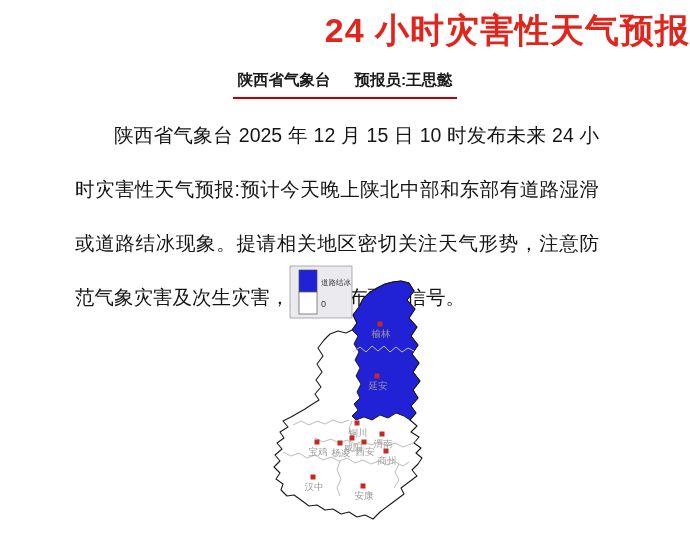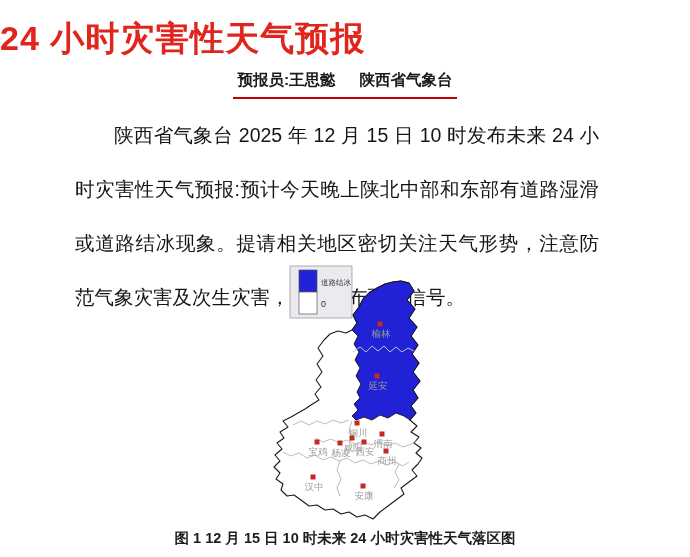--- a/index.html
+++ b/index.html
@@ -4,22 +4,22 @@
 <style>
   html,body{margin:0;padding:0;background:#888;}
   .page{
     position:relative;
     width:690px;height:557px;
     background:#ffffff;
     overflow:hidden;
     font-family:"Liberation Sans","DejaVu Sans",sans-serif;
   }
   .title{
-    position:absolute;top:16px;left:0;width:100%;
-    text-align:left;
+    position:absolute;top:8px;left:0;width:100%;
+    text-align:right;
     font-size:34px;font-weight:bold;
     letter-spacing:1px;
   }
   .info-line{
     position:absolute;top:70px;left:0;width:100%;
     display:flex;justify-content:center;
   }
   .info-inner{
     display:inline-flex;gap:24px;
     font-size:15.5px;font-weight:bold;color:#1a1a1a;
@@ -45,22 +45,22 @@
 <body>
 
 <div class="page">
 
   <div class="title">
     <span style="color:#e0251c;">24 小时灾害性天气预报</span>
   </div>
 
   <div class="info-line">
     <div class="info-inner">
+      <span>陕西省气象台</span>
       <span>预报员:王思懿</span>
-      <span>陕西省气象台</span>
     </div>
   </div>
 
   <div class="body-text">陕西省气象台 2025 年 12 月 15 日 10 时发布未来 24 小时灾害性天气预报:预计今天晚上陕北中部和东部有道路湿滑或道路结冰现象。提请相关地区密切关注天气形势，注意防范气象灾害及次生灾害，及时发布预警信号。</div>
 
   <svg class="map-svg" width="200" height="270" viewBox="262 256 200 270" xmlns="http://www.w3.org/2000/svg">
 
     <path d="M409,283 L414,291 407,300 415,309 409,318 417,327 411,336 418,345 412,354 419,363 413,372 420,381 413,390 418,398 411,406 416,413 410,420 417,426 411,432 419,437 414,443 421,448 416,453 422,458 418,464 412,470 417,476 409,482 401,488 404,494 396,500 388,506 380,512 373,519 365,515 357,517 349,512 341,514 333,509 325,510 317,505 309,506 301,500 294,495 287,496 281,490 283,484 276,479 280,473 274,467 280,461 275,455 282,449 277,443 284,438 280,432 288,427 283,421 291,417 298,413 305,409 311,405 319,400 315,394 321,387 316,380 322,372 317,364 323,356 318,348 324,340 330,334 338,331 346,333 352,330 357,323 353,315 359,307 363,299 369,293 377,288 385,284 393,282 401,281 Z" fill="#ffffff" stroke="#1a1a1a" stroke-width="1.1" stroke-linejoin="round"></path>
 
     <path d="M352,330 L358,336 354,344 359,352 355,360 360,368 356,376 361,384 357,392 360,398 354,404 358,410 352,416 356,420 364,417 372,420 380,415 388,418 396,413 404,416 410,420 416,413 411,406 418,398 413,390 420,381 413,372 419,363 412,354 418,345 411,336 417,327 409,318 415,309 407,300 414,291 409,283 401,281 393,282 385,284 377,288 369,293 363,299 359,307 353,315 357,323 Z" fill="#2121d6" stroke="#111111" stroke-width="0.9" stroke-linejoin="round"></path>
@@ -105,15 +105,14 @@
         <text x="318" y="455" font-size="9.5" fill="#9a9a9a" text-anchor="middle" font-family="Liberation Sans, DejaVu Sans, sans-serif">宝鸡</text>
         <rect x="383.5" y="448.5" width="5" height="5" fill="#c42a21"></rect>
         <text x="387" y="464" font-size="9.5" fill="#9a9a9a" text-anchor="middle" font-family="Liberation Sans, DejaVu Sans, sans-serif">商州</text>
         <rect x="310.5" y="474.5" width="5" height="5" fill="#c42a21"></rect>
         <text x="314" y="490" font-size="9.5" fill="#9a9a9a" text-anchor="middle" font-family="Liberation Sans, DejaVu Sans, sans-serif">汉中</text>
         <rect x="360.5" y="483.5" width="5" height="5" fill="#c42a21"></rect>
         <text x="364" y="499" font-size="9.5" fill="#9a9a9a" text-anchor="middle" font-family="Liberation Sans, DejaVu Sans, sans-serif">安康</text>
       </g>
   </svg>
 
-  <div class="caption">图 1 12 月 15 日 10 时未来 24 小时灾害性天气落区图</div>
 
 </div>
 
 </body></html>

